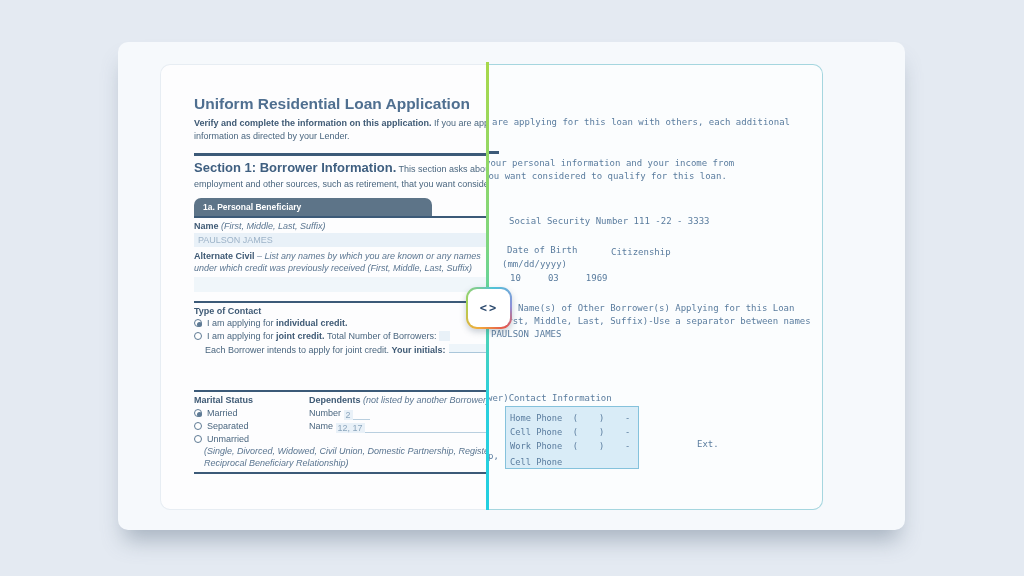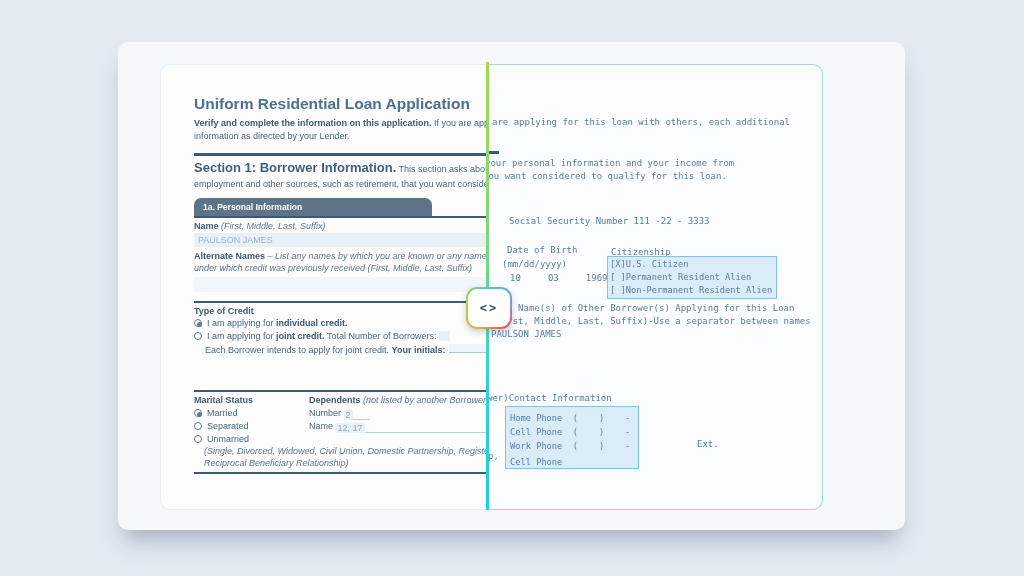--- a/index.html
+++ b/index.html
@@ -95,34 +95,34 @@
       <div class="abs f-title" style="left:33px;top:30px">Uniform Residential Loan Application</div>
 
       <div class="abs f-body" style="left:33px;top:53px"><b>Verify and complete the information on this application.</b><span> If you are applying for this loan with others, each additional</span></div>
       <div class="abs f-body" style="left:33px;top:66px">information as directed by your Lender.</div>
 
       <div class="rule" style="left:33px;top:88px;width:294px;height:2.5px"></div>
 
       <div class="abs f-sec" style="left:33px;top:95px"><span>Section 1: Borrower Information.</span><span class="rest"> This section asks about your personal information and your income from</span></div>
       <div class="abs f-body" style="left:33px;top:114px">employment and other sources, such as retirement, that you want considered to qualify for this loan.</div>
 
-      <div class="tab" style="left:33px;top:133px;width:238px"><span>1a. Personal Information</span></div>
+      <div class="tab" style="left:33px;top:133px;width:238px"><span>1a. Personal Beneficiary</span></div>
       <div class="rule" style="left:33px;top:151px;width:294px;height:2px"></div>
 
       <div class="abs f-body" style="left:33px;top:156px"><b>Name </b><i>(First, Middle, Last, Suffix)</i></div>
       <div class="field" style="left:33px;top:168px;width:294px;height:14px">
           <div class="field-text">PAULSON JAMES</div>
         </div>
 
-      <div class="abs f-body" style="left:33px;top:186px"><b>Alternate Names</b><i> – List any names by which you are known or any names</i></div>
+      <div class="abs f-body" style="left:33px;top:186px"><b>Alternate Civil</b><i> – List any names by which you are known or any names</i></div>
       <div class="abs f-body" style="left:33px;top:198px"><i>under which credit was previously received  (First, Middle, Last, Suffix)</i></div>
       <div class="field field-empty" style="left:33px;top:212px;width:294px;height:15px"></div>
 
       <div class="rule" style="left:33px;top:236px;width:294px;height:1.5px"></div>
-      <div class="abs f-body" style="left:33px;top:241px"><b>Type of Credit</b></div>
+      <div class="abs f-body" style="left:33px;top:241px"><b>Type of Contact</b></div>
 
       <div class="abs f-body" style="left:33px;top:253px"><span class="radio sel"></span><span>I am applying for </span><b>individual credit.</b></div>
       <div class="abs f-body" style="left:33px;top:266px"><span class="radio"></span><span>I am applying for </span><b>joint credit.</b><span> Total Number of Borrowers:</span><span class="vbox"></span></div>
       <div class="abs f-body" style="left:44px;top:279px"><span>Each Borrower intends to apply for joint credit. </span><b>Your initials:</b><span class="init-line"></span></div>
 
       <div class="rule" style="left:33px;top:325px;width:294px;height:1.5px"></div>
 
       <div class="abs f-body" style="left:33px;top:330px"><b>Marital Status</b></div>
       <div class="abs f-body" style="left:33px;top:343px"><span class="radio sel"></span><span>Married</span></div>
       <div class="abs f-body" style="left:33px;top:356px"><span class="radio"></span><span>Separated</span></div>
@@ -145,25 +145,20 @@
       <div class="mono" style="left:-2px;top:93px">your personal information and your income from</div>
       <div class="mono" style="left:-4px;top:106px">you want considered to qualify for this loan.</div>
 
       <div class="mono" style="left:22px;top:151px">Social Security Number 111 -22 - 3333</div>
 
       <div class="mono" style="left:20px;top:180px">Date of Birth</div>
       <div class="mono" style="left:15px;top:194px">(mm/dd/yyyy)</div>
       <div class="mono" style="left:23px;top:208px">10     03     1969</div>
 
       <div class="mono" style="left:124px;top:182px">Citizenship</div>
-      <div class="hl-box" style="left:120px;top:191px;width:168px;height:41px">
-        <div class="mono" style="left:2px;top:2px">[X]U.S. Citizen</div>
-        <div class="mono" style="left:2px;top:15px">[ ]Permanent Resident Alien</div>
-        <div class="mono" style="left:2px;top:28px">[ ]Non-Permanent Resident Alien</div>
-      </div>
 
       <div class="mono" style="left:4px;top:238px">List Name(s) of Other Borrower(s) Applying for this Loan</div>
       <div class="mono" style="left:4px;top:251px">(First, Middle, Last, Suffix)-Use a separator between names</div>
       <div class="mono" style="left:4px;top:264px">PAULSON JAMES</div>
 
       <div class="mono" style="left:0;top:328px"><span>wer)</span><span>Contact Information</span></div>
 
       <div class="hl-box" style="left:18px;top:341px;width:132px;height:61px">
         <div class="mono" style="left:4px;top:6px">Home Phone  (    )    -</div>
         <div class="mono" style="left:4px;top:20px">Cell Phone  (    )    -</div>

